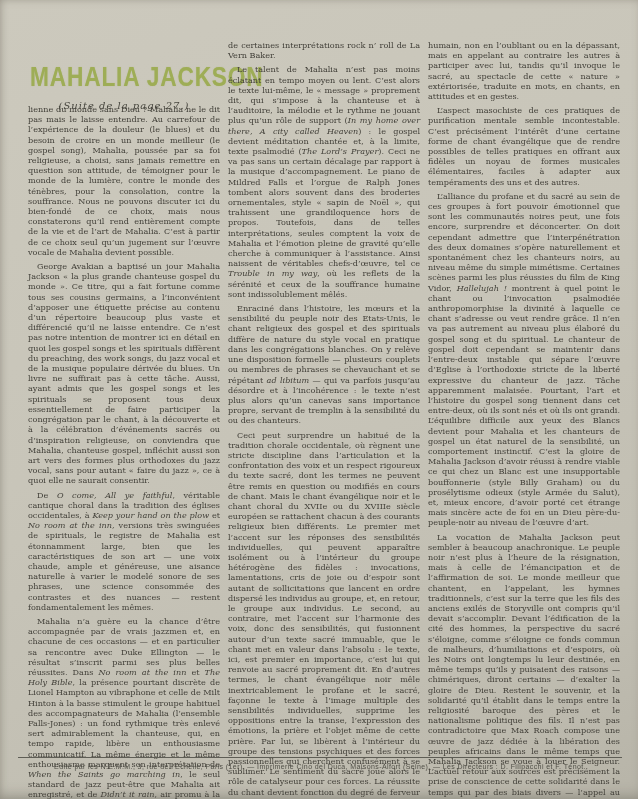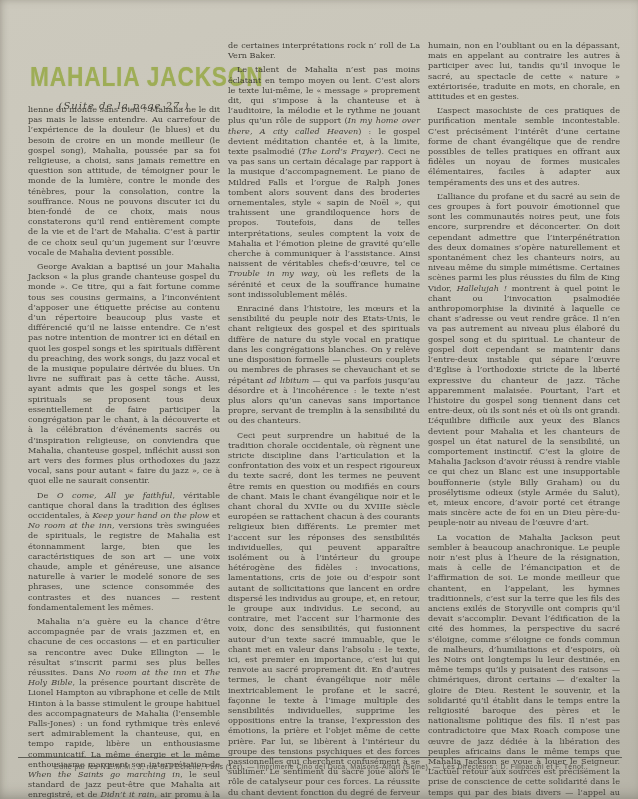--- a/index.html
+++ b/index.html
@@ -67,21 +67,21 @@
     </div>
 
   <div class="col" id="col-2">
       <p class="no-indent">de certaines interprétations rock n’ roll de La Vern Baker.</p>
       <p class="">Le talent de Mahalia n’est pas moins éclatant en tempo moyen ou lent. C’est alors le texte lui-même, le « message » proprement dit, qui s’impose à la chanteuse et à l’auditoire, la mélodie et le rythme ne jouant plus qu’un rôle de support (<i>In my home over there</i>, <i>A city called Heaven</i>) : le gospel devient méditation chantée et, à la limite, texte psalmodié (<i>The Lord’s Prayer</i>). Ceci ne va pas sans un certain décalage par rapport à la musique d’accompagnement. Le piano de Mildred Falls et l’orgue de Ralph Jones tombent alors souvent dans des broderies ornementales, style « sapin de Noël », qui trahissent une grandiloquence hors de propos. Toutefois, dans de telles interprétations, seules comptent la voix de Mahalia et l’émotion pleine de gravité qu’elle cherche à communiquer à l’assistance. Ainsi naissent de véritables chefs-d’œuvre, tel ce <i>Trouble in my way</i>, où les reflets de la sérénité et ceux de la souffrance humaine sont indissolublement mêlés.</p>
       <p class="">Enraciné dans l’histoire, les mœurs et la sensibilité du peuple noir des Etats-Unis, le chant religieux des gospel et des spirituals diffère de nature du style vocal en pratique dans les congrégations blanches. On y relève une disposition formelle — plusieurs couplets ou membres de phrases se chevauchant et se répétant <i>ad libitum</i> — qui va parfois jusqu’au désordre et à l’incohérence : le texte n’est plus alors qu’un canevas sans importance propre, servant de tremplin à la sensibilité du ou des chanteurs.</p>
       <p class="">Ceci peut surprendre un habitué de la tradition chorale occidentale, où règnent une stricte discipline dans l’articulation et la confrontation des voix et un respect rigoureux du texte sacré, dont les termes ne peuvent être remis en question ou modifiés en cours de chant. Mais le chant évangélique noir et le chant choral du XVIIe ou du XVIIIe siècle européen se rattachent chacun à des courants religieux bien différents. Le premier met l’accent sur les réponses des sensibilités individuelles, qui peuvent apparaître isolément ou à l’intérieur du groupe hétérogène des fidèles : invocations, lamentations, cris de joie ou d’espoir sont autant de sollicitations que lancent en ordre dispersé les individus au groupe, et, en retour, le groupe aux individus. Le second, au contraire, met l’accent sur l’harmonie des voix, donc des sensibilités, qui fusionnent autour d’un texte sacré immuable, que le chant met en valeur dans l’absolu : le texte, ici, est premier en importance, c’est lui qui renvoie au sacré proprement dit. En d’autres termes, le chant évangélique noir mêle inextricablement le profane et le sacré, façonne le texte à l’image multiple des sensibilités individuelles, supprime les oppositions entre la transe, l’expression des émotions, la prière et l’objet même de cette prière. Par lui, se libèrent à l’intérieur du groupe des tensions psychiques et des forces passionnelles qui cherchent confusément à se sublimer. Le sentiment du sacré joue alors le rôle de catalyseur pour ces forces. La réussite du chant devient fonction du degré de ferveur du soliste et de réceptivité psychique de l’assistance. Dans le chant évangélique, l’être transfigure sa propre souffrance d’être</p>
     </div>
 
   <div class="col" id="col-3">
-  <p class="no-indent">humain, non en l’oubliant ou en la dépassant, mais en appelant au contraire les autres à participer avec lui, tandis qu’il invoque le sacré, au spectacle de cette « nature » extériorisée, traduite en mots, en chorale, en attitudes et en gestes.</p>
+  <p class="no-indent">humain, non en l’oubliant ou en la dépassant, mais en appelant au contraire les autres à participer avec lui, tandis qu’il invoque le sacré, au spectacle de cette « nature » extériorisée, traduite en mots, en chants, en attitudes et en gestes.</p>
       <p class="">L’aspect masochiste de ces pratiques de purification mentale semble incontestable. C’est précisément l’intérêt d’une certaine forme de chant évangélique que de rendre possibles de telles pratiques en offrant aux fidèles un noyau de formes musicales élémentaires, faciles à adapter aux tempéraments des uns et des autres.</p>
       <p class="">L’alliance du profane et du sacré au sein de ces groupes à fort pouvoir émotionnel que sont les communautés noires peut, une fois encore, surprendre et déconcerter. On doit cependant admettre que l’interpénétration des deux domaines s’opère naturellement et spontanément chez les chanteurs noirs, au niveau même du simple mimétisme. Certaines scènes parmi les plus réussies du film de King Vidor, <i>Hallelujah !</i> montrent à quel point le chant ou l’invocation psalmodiée anthropomorphise la divinité à laquelle ce chant s’adresse ou veut rendre grâce. Il n’en va pas autrement au niveau plus élaboré du gospel song et du spiritual. Le chanteur de gospel doit cependant se maintenir dans l’entre-deux instable qui sépare l’œuvre d’Eglise à l’orthodoxie stricte de la liberté expressive du chanteur de jazz. Tâche apparemment malaisée. Pourtant, l’art et l’histoire du gospel song tiennent dans cet entre-deux, où ils sont nés et où ils ont grandi. L’équilibre difficile aux yeux des Blancs devient pour Mahalia et les chanteurs de gospel un état naturel de la sensibilité, un comportement instinctif. C’est la gloire de Mahalia Jackson d’avoir réussi à rendre viable ce qui chez un Blanc est une insupportable bouffonnerie (style Billy Graham) ou du prosélytisme odieux (style Armée du Salut), et, mieux encore, d’avoir porté cet étrange mais sincère acte de foi en un Dieu père-du-peuple-noir au niveau de l’œuvre d’art.</p>
       <p class="">La vocation de Mahalia Jackson peut sembler à beaucoup anachronique. Le peuple noir n’est plus à l’heure de la résignation, mais à celle de l’émancipation et de l’affirmation de soi. Le monde meilleur que chantent, en l’appelant, les hymnes traditionnels, c’est sur la terre que les fils des anciens exilés de Storyville ont compris qu’il devait s’accomplir. Devant l’édification de la cité des hommes, la perspective du sacré s’éloigne, comme s’éloigne ce fonds commun de malheurs, d’humiliations et d’espoirs, où les Noirs ont longtemps lu leur destinée, en même temps qu’ils y puisaient des raisons — chimériques, diront certains — d’exalter la gloire de Dieu. Restent le souvenir, et la solidarité qu’il établit dans le temps entre la religiosité baroque des pères et le nationalisme politique des fils. Il n’est pas contradictoire que Max Roach compose une œuvre de jazz dédiée à la libération des peuples africains dans le même temps que Mahalia Jackson se voue à louer le Seigneur. L’actuel retour aux sources est précisément la prise de conscience de cette solidarité dans le temps qui par des biais divers — l’appel au sacré comme sa négation — ramène en définitive à l’homme noir et à lui seul.</p>
     </div>
 
   <div class="footer-rule"></div>
 
   <div class="footer">Edité par les N.E.M.M., 3, rue de l’Echelle, Paris (1er). — Imprimerie Cino del Duca, Maisons-Alfort (Seine). — Les Directeurs : D. Filipacchi et F. Ténot.</div>
 
 </div>

